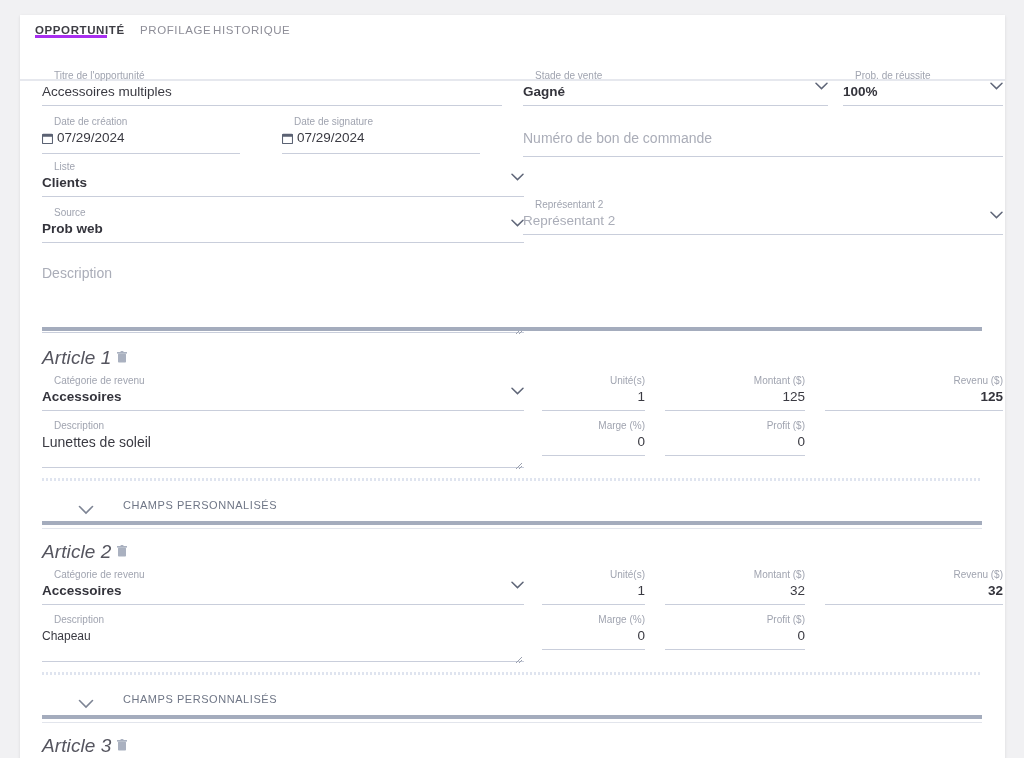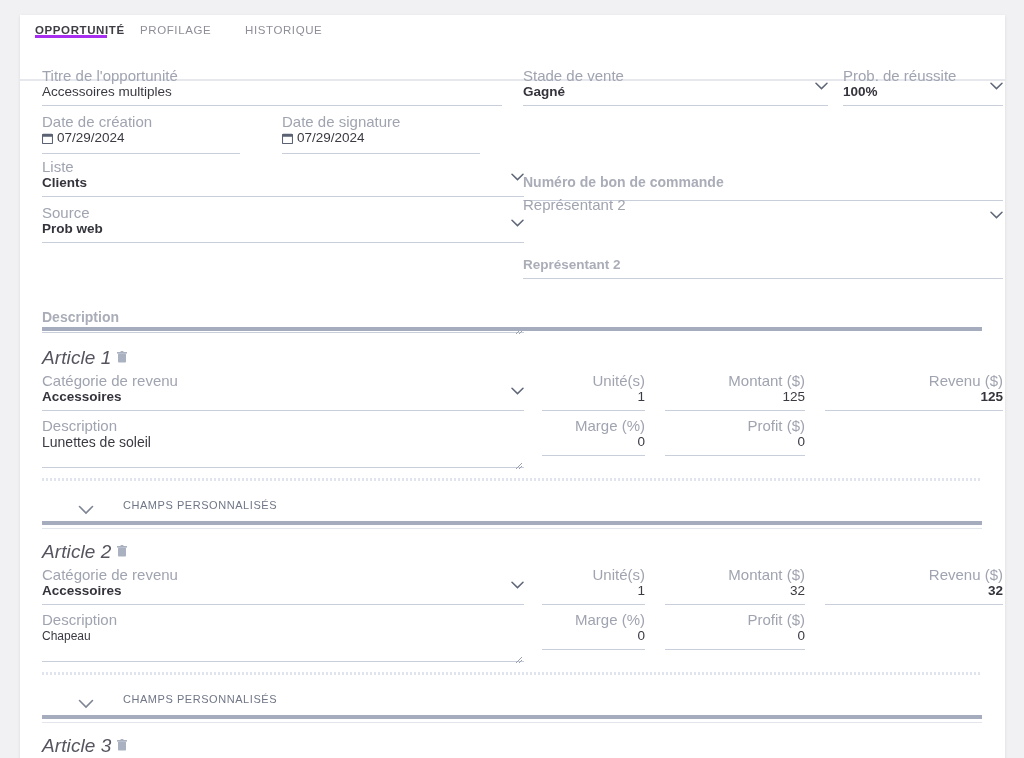--- a/index.html
+++ b/index.html
@@ -49,42 +49,43 @@
   }
   .tab-underline {
     position: absolute;
     height: 3px;
     background: #a92ff0;
     bottom: -2px;
     left: 0;
   }
   .tab1 { left: 15px; }
   .tab2 { left: 120px; }
-  .tab3 { left: 225px; text-align: center; }
+  .tab3 { left: 193px; text-align: center; }
   .tab1 .tab-underline { width: 72px; }
 
   
   .field {
     position: absolute;
   }
   .flabel {
-    font-size: 15px;
+    font-size: 10px;
     color: #a0a4b0;
     line-height: 12px;
     white-space: nowrap;
+    margin-left: 12px;
   }
   .fvalue {
     font-size: 13.5px;
     color: #3a3a42;
     line-height: 20px;
     white-space: nowrap;
     overflow: hidden;
   }
   .fvalue.bold { font-weight: 600; color: #34343c; }
-  .fvalue.placeholder { color: #aaadb8; font-weight: 700; margin-top: 44px; }
+  .fvalue.placeholder { color: #aaadb8; font-weight: 400; }
   .fline {
     height: 1px;
     background: #c9cedb;
     margin-top: 3px;
   }
   .right-align .fvalue,
   .right-align .flabel { text-align: right; }
 
   .chev {
     position: absolute;

